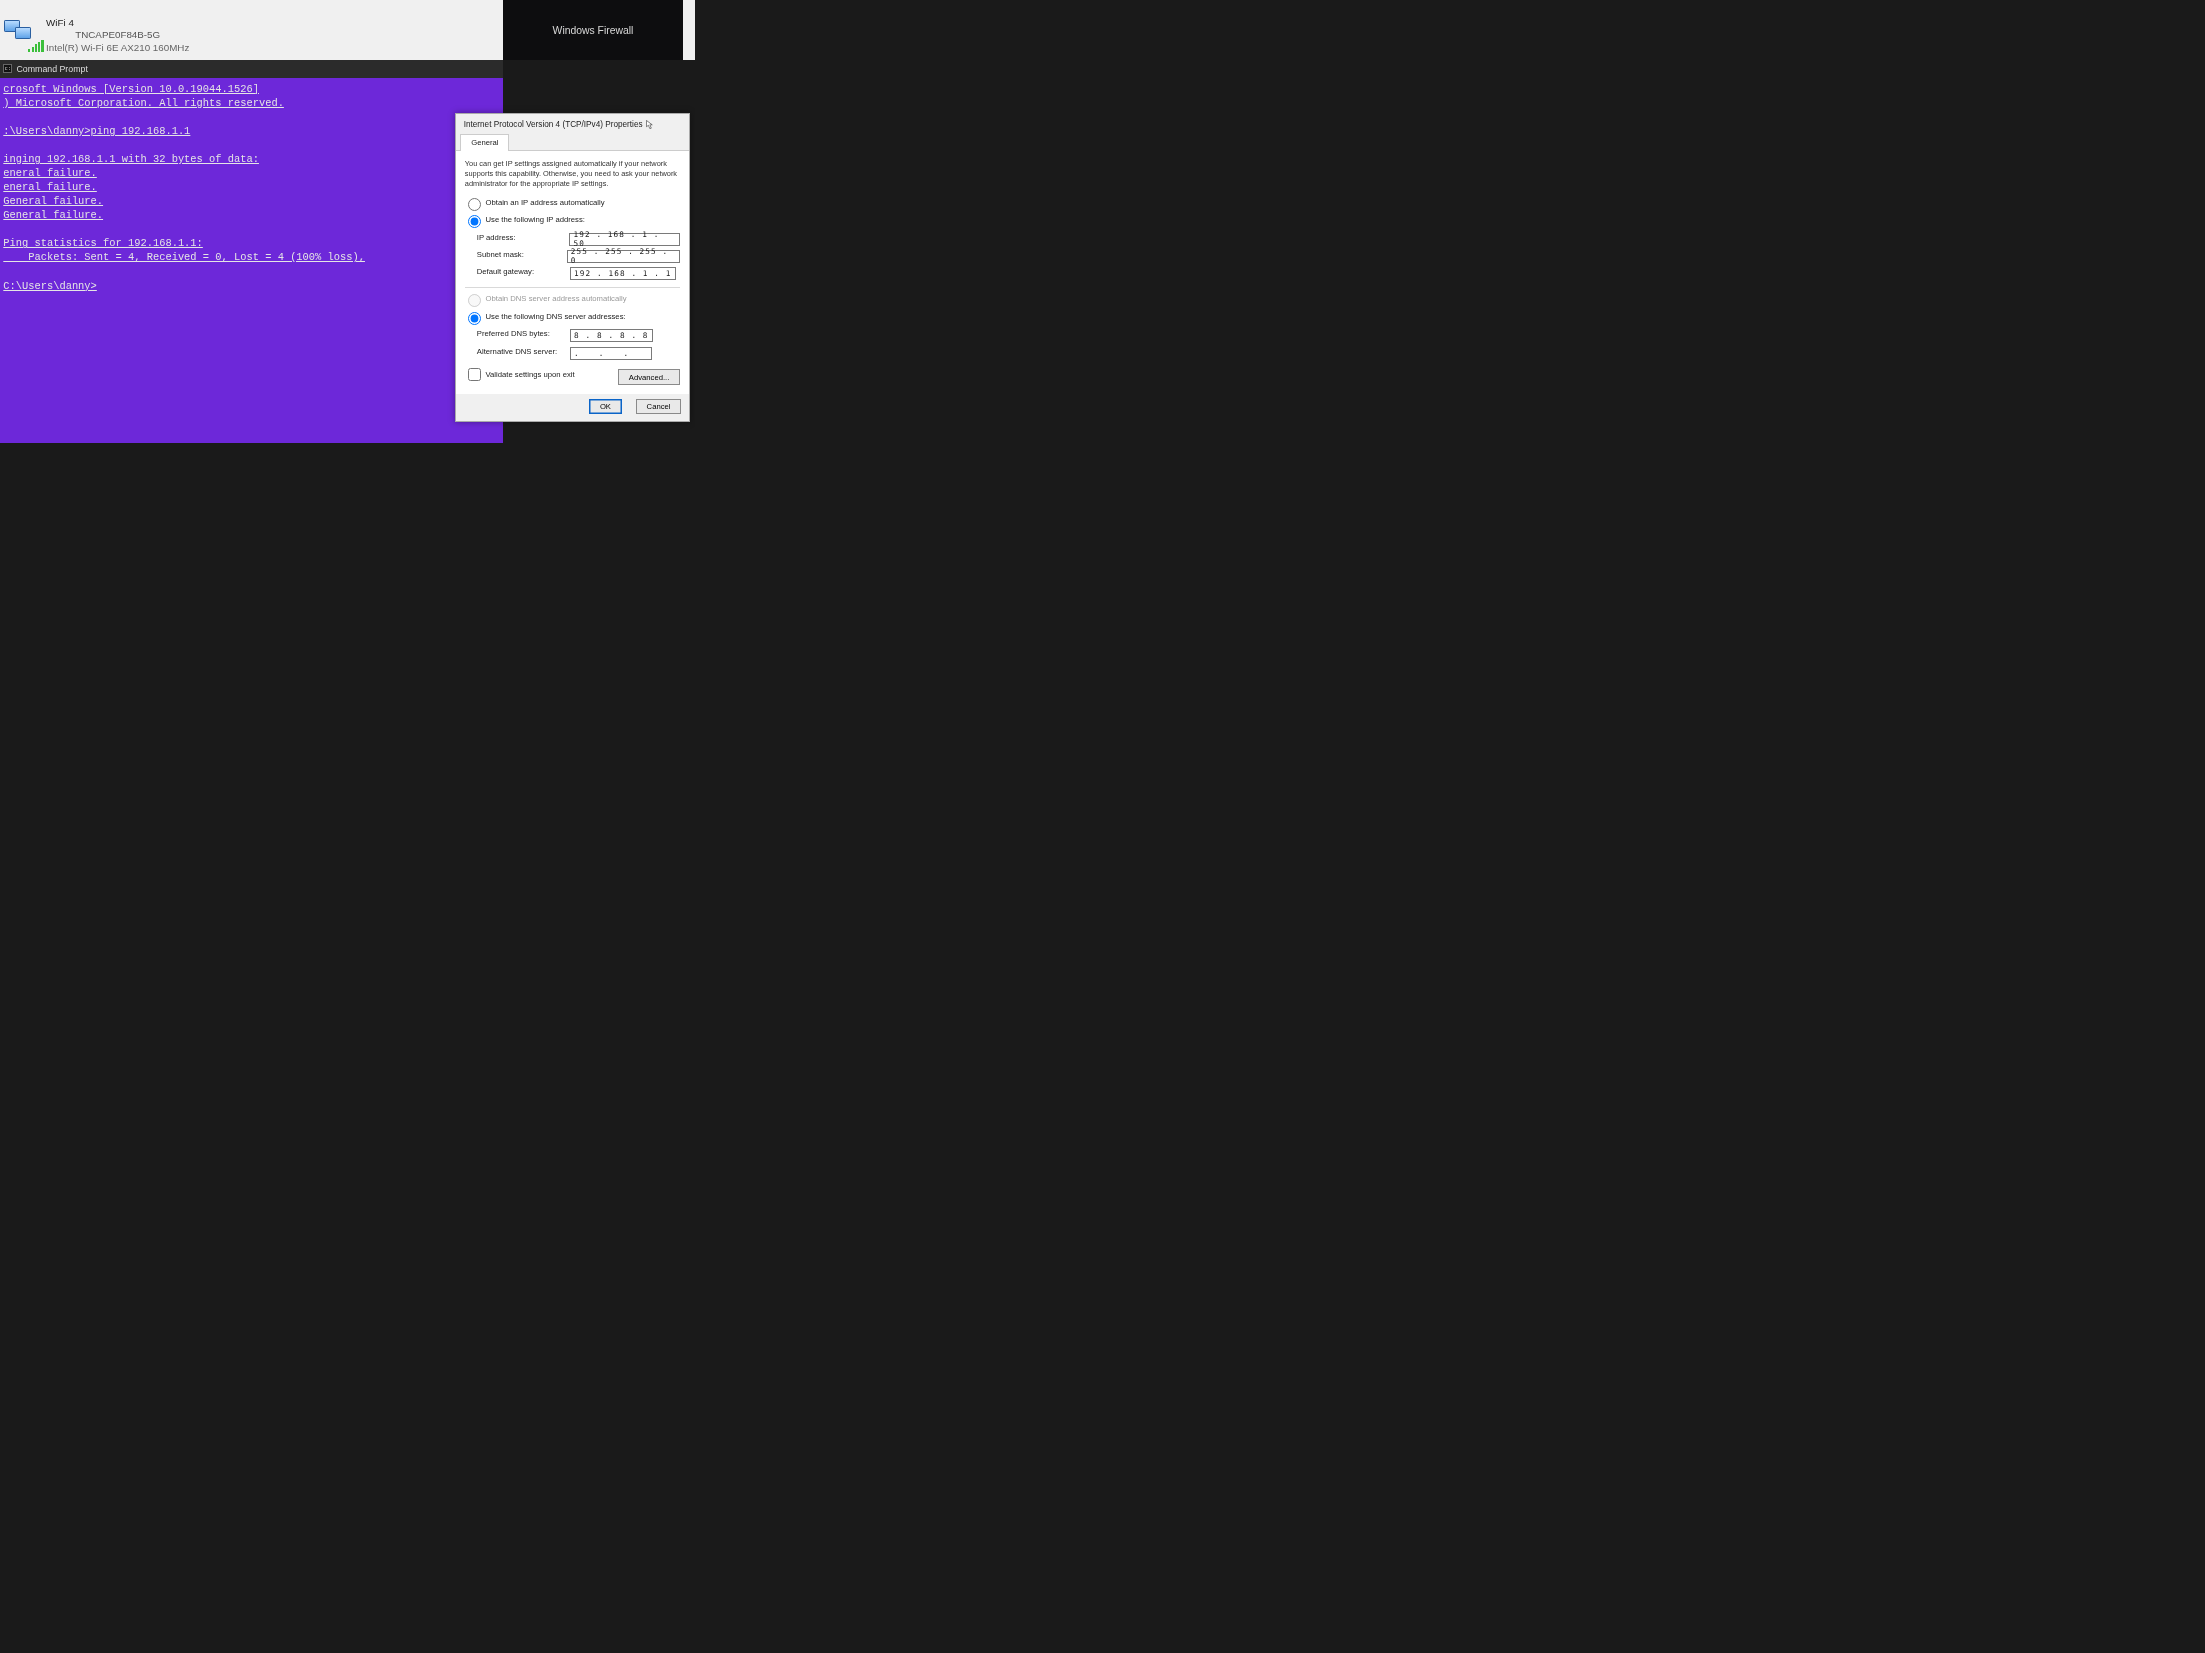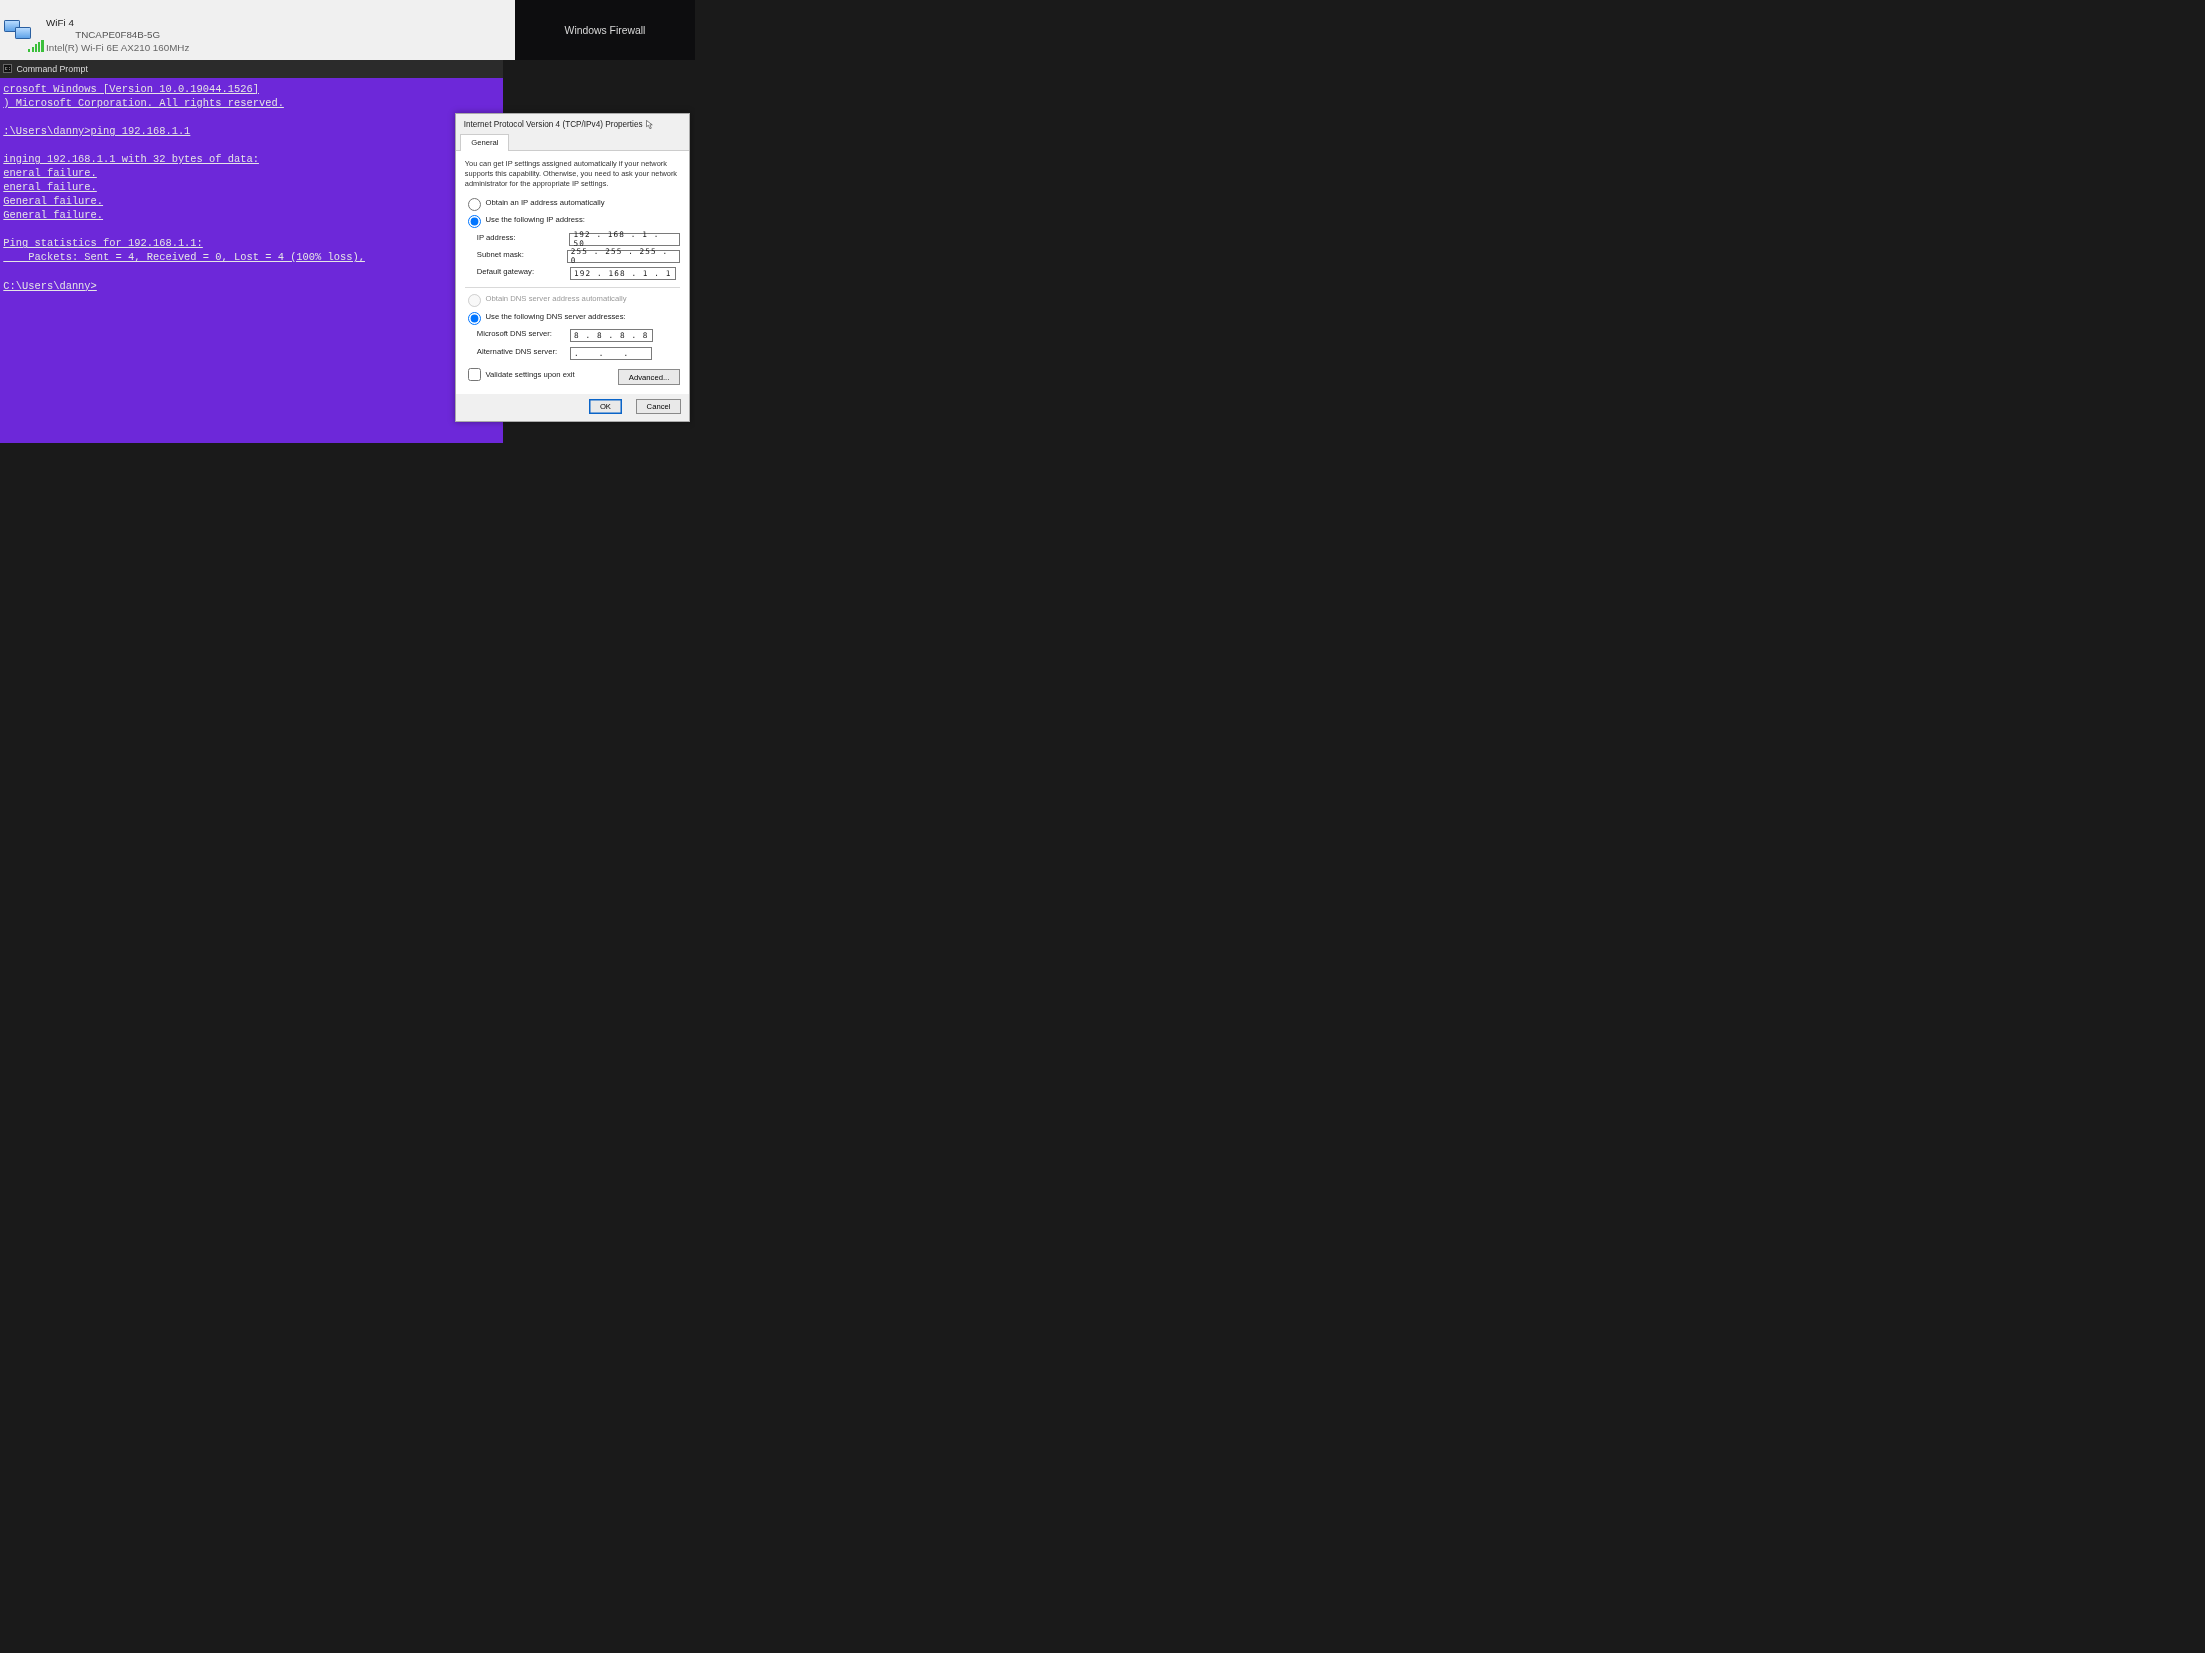--- a/index.html
+++ b/index.html
@@ -49,21 +49,21 @@
   .net-icon .bars span:nth-child(3){height:7.7px}
   .net-icon .bars span:nth-child(4){height:9.8px}
   .net-icon .bars span:nth-child(5){height:12px}
   .net-info { display:flex; flex-direction:column; line-height:1.25; }
   .net-info .name { font-size: 9.8px; color:#222; }
   .net-info .ssid { font-size: 9.8px; color:#555;text-align:center; }
   .net-info .adapter { font-size: 9.8px; color:#666; }
 
   .dark-right-strip {
     position:absolute;
-    top:0; right:0;
+    top:0; right:12px;
     width:180px; height:60px;
     background:#0d0d0f;
     color:#d8d8d8;
     display:flex; align-items:center; justify-content:center;
     font-size:10.4px;
   }
 
   
   .cmd-window {
     position:absolute;
@@ -281,21 +281,21 @@
       <input type="radio" name="dnsmode" disabled="" style="">
       <span>Obtain DNS server address automatically</span>
     </div>
     <div class="radio-row">
       <input type="radio" name="dnsmode" checked="" style="">
       <span>Use the following DNS server addresses:</span>
     </div>
 
     <div class="fields">
       <div class="field-row">
-        <label>Microsoft DNS server:</label>
+        <label>Preferred DNS bytes:</label>
         <div class="ip-box">  8  .   8  .   8  .   8</div>
       </div>
       <div class="field-row">
         <label>Alternative DNS server:</label>
         <div class="ip-box empty">.   .   .</div>
       </div>
     </div>
 
     <div class="check-row">
       <input type="checkbox" style="">

